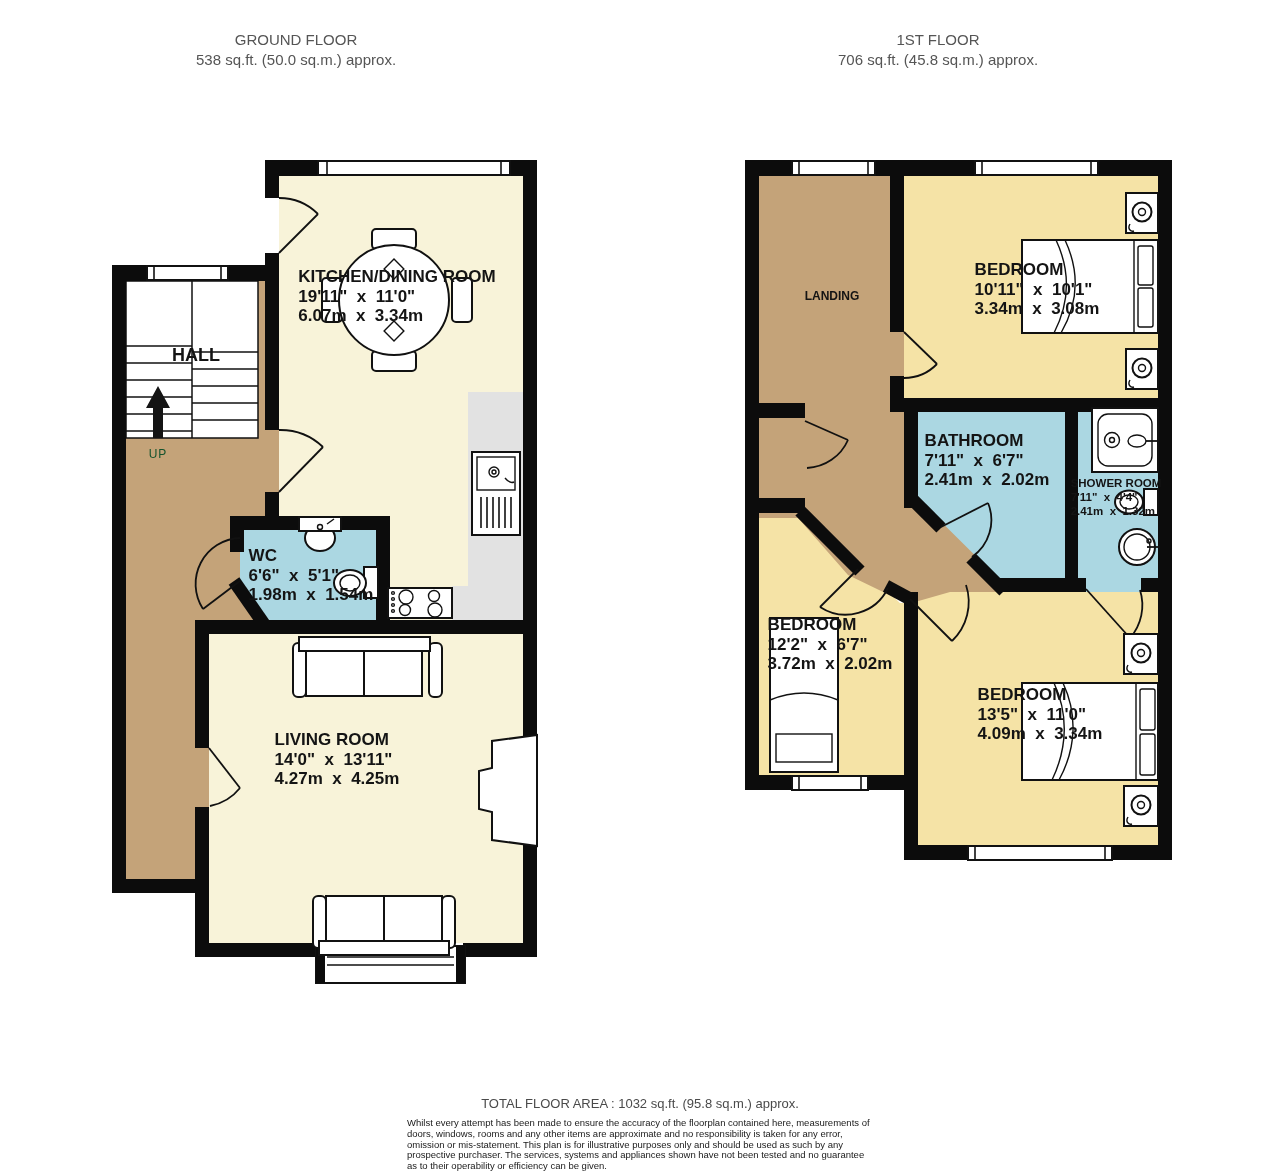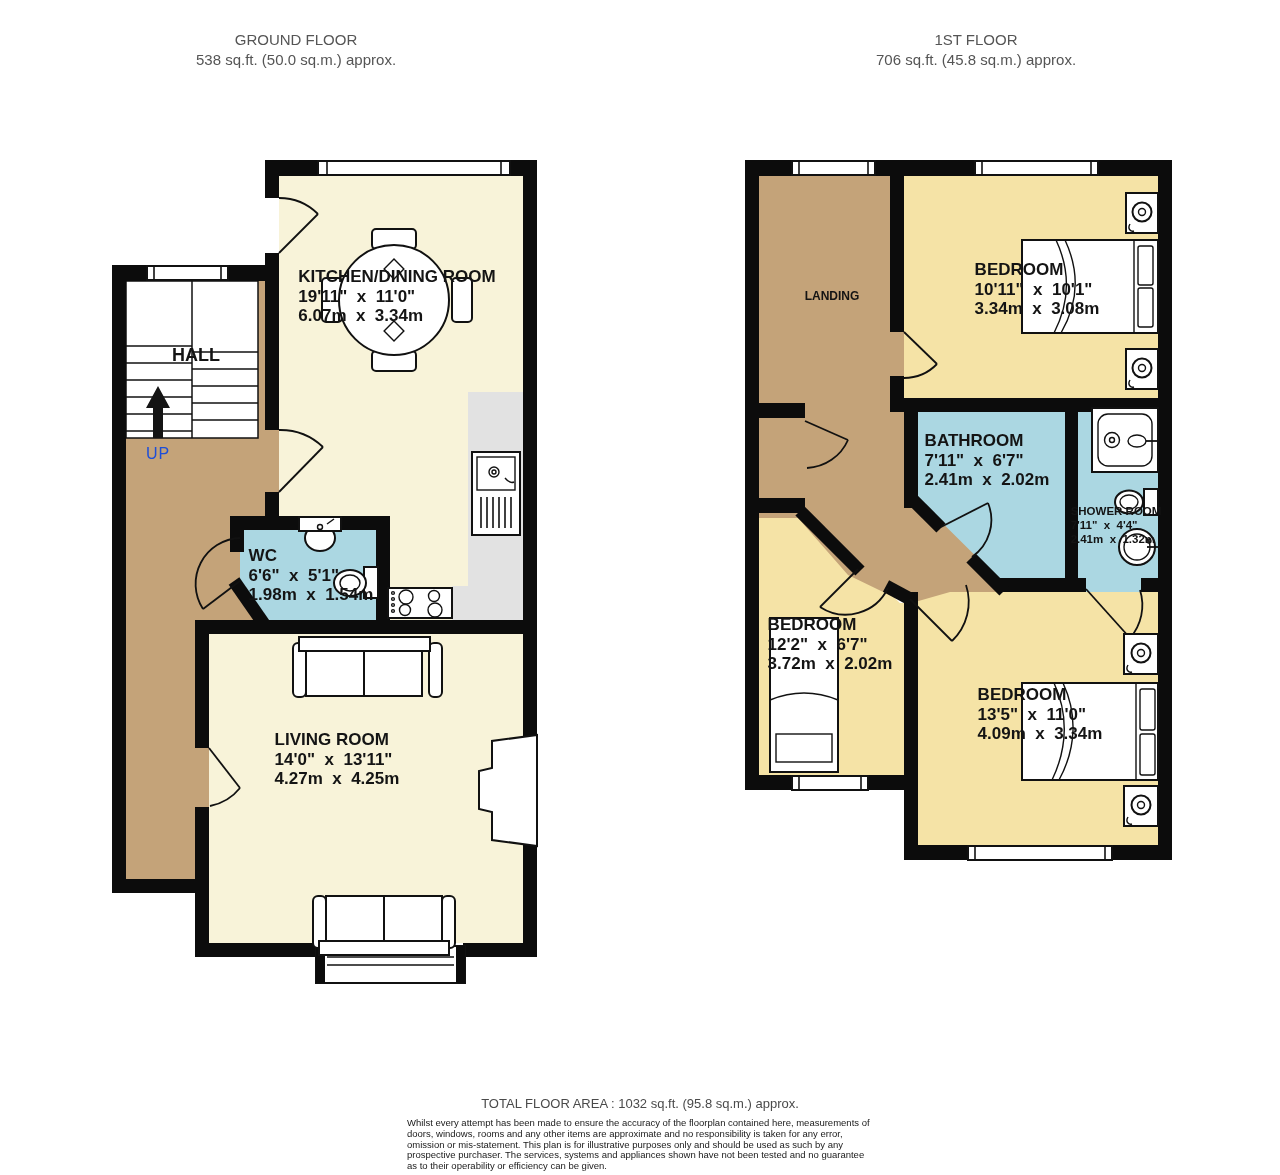--- a/index.html
+++ b/index.html
@@ -36,21 +36,21 @@
   }
   .floor-title span{display:block;text-align:center;}
   .room-label{
     position:absolute;transform:translate(-50%,-50%);text-align:left;
     font-weight:bold;color:#141414;font-size:17px;line-height:1.16;
   }
   .room-label span{display:block;white-space:pre;}
   .room-label.small{font-size:11.5px;line-height:1.2;}
   .up-label{
     position:absolute;transform:translate(-50%,-50%);
-    font-size:16px;color:#1d4ed8;letter-spacing:1px;
+    font-size:12px;color:#14532d;letter-spacing:1px;
   }
   .footer{
     position:absolute;left:640px;transform:translateX(-50%);
     text-align:left;color:#1a1a1a;
   }
   .footer-total{top:1096px;font-size:13px;color:#4a4a4a;white-space:nowrap;}
   .footer-text{top:1114px;width:474px;font-size:9.5px;line-height:1.14;}
   .footer-text p{margin:4px;}
 </style>
 </head>
@@ -366,21 +366,21 @@
       <line class="door" x1="1147" y1="547" x2="1160" y2="547"></line>
       <circle class="furn-thin" cx="1149" cy="541" r="2"></circle>
     </g>
   </g>
 </svg>
 
 <div class="floor-title" style="left:296px;top:30px;">
   <span>GROUND FLOOR</span>
   <span>538 sq.ft. (50.0 sq.m.) approx.</span>
 </div>
-<div class="floor-title" style="left:938px;top:30px;margin-left:38px;">
+<div class="floor-title" style="left:938px;top:30px;">
   <span>1ST FLOOR</span>
   <span>706 sq.ft. (45.8 sq.m.) approx.</span>
 </div>
 
 <div class="room-label" style="left:397px;top:297px;">
   <span>KITCHEN/DINING ROOM</span>
   <span>19'11"  x  11'0"</span>
   <span>6.07m  x  3.34m</span>
 </div>
 <div class="room-label" style="left:196px;top:355px;font-size:18px;">
@@ -404,21 +404,21 @@
 <div class="room-label" style="left:1037px;top:290px;">
   <span>BEDROOM</span>
   <span>10'11"  x  10'1"</span>
   <span>3.34m  x  3.08m</span>
 </div>
 <div class="room-label" style="left:987px;top:461px;">
   <span>BATHROOM</span>
   <span>7'11"  x  6'7"</span>
   <span>2.41m  x  2.02m</span>
 </div>
-<div class="room-label small" style="left:1116px;top:526px;">
+<div class="room-label small" style="left:1116px;top:498px;">
   <span>SHOWER ROOM</span>
   <span>7'11"  x  4'4"</span>
   <span>2.41m  x  1.32m</span>
 </div>
 <div class="room-label" style="left:830px;top:645px;">
   <span>BEDROOM</span>
   <span>12'2"  x  6'7"</span>
   <span>3.72m  x  2.02m</span>
 </div>
 <div class="room-label" style="left:1040px;top:715px;">

